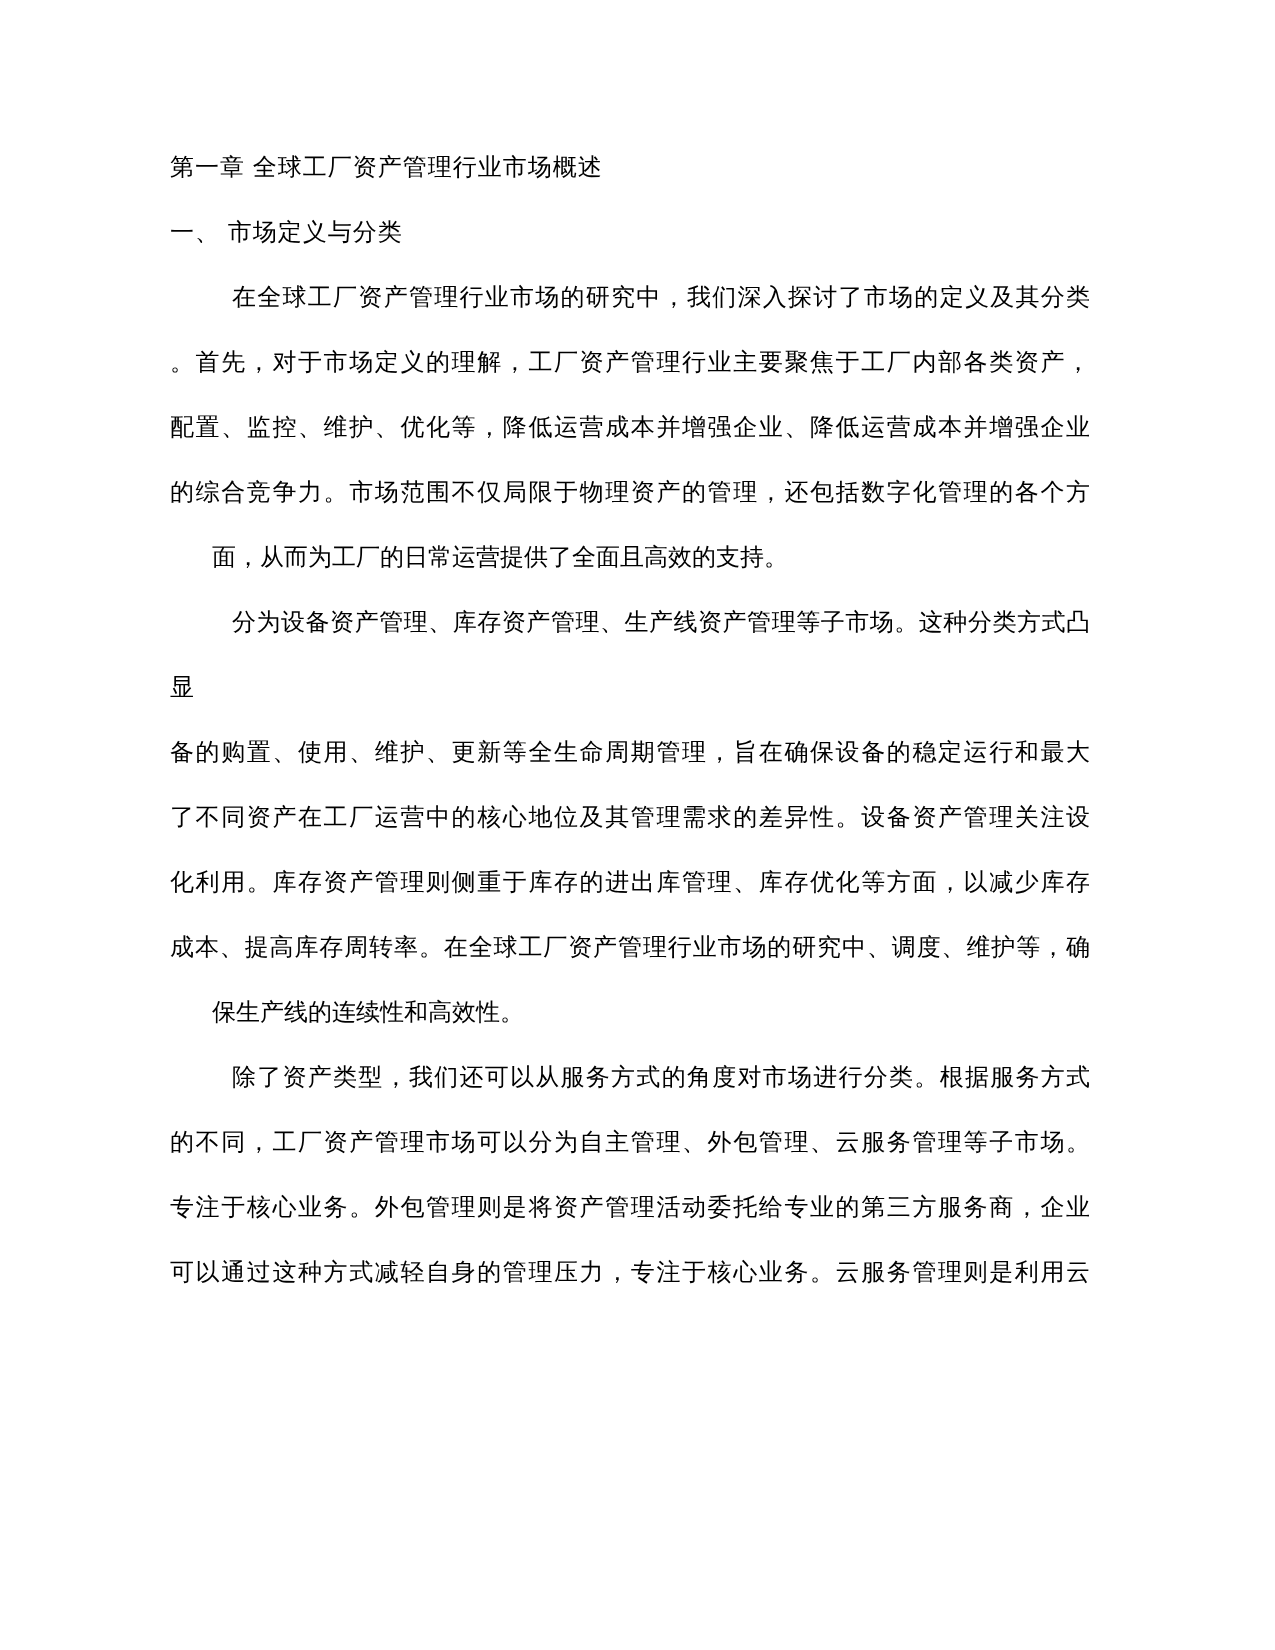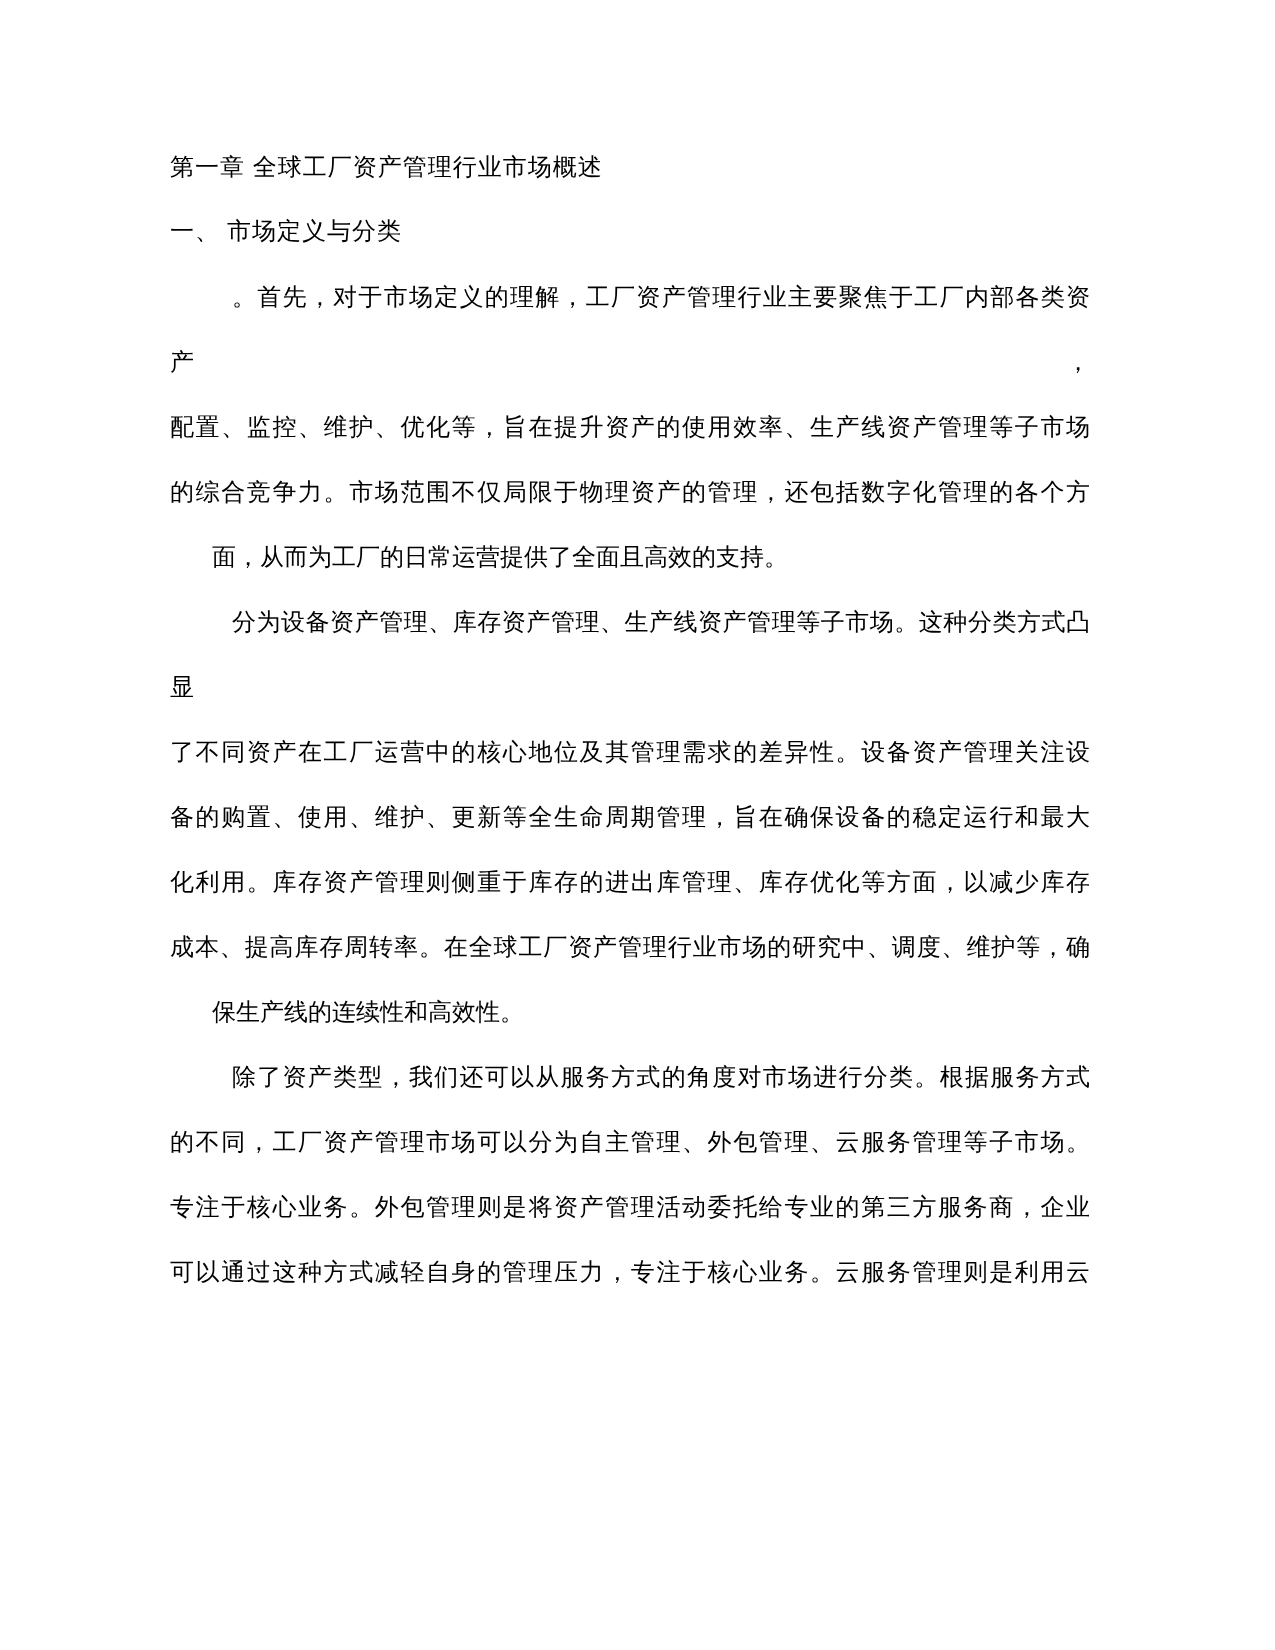--- a/index.html
+++ b/index.html
@@ -25,21 +25,20 @@
     font-size: 24px;
     line-height: 65px;
     letter-spacing: 1px;
     white-space: pre;
   }
   .sec-heading {
     font-size: 24px;
     line-height: 65px;
     letter-spacing: 1px;
     white-space: pre;
-    font-family: Liberation Serif, serif;
   }
   .para {
     margin: 0;
   }
   .line {
     font-size: 24px;
     line-height: 65px;
     text-align: justify;
     text-align-last: justify;
     text-justify: inter-character;
@@ -53,29 +52,30 @@
   }
 </style>
 </head>
 <body>
 
 <div class="page">
   <div class="doc-title">第一章 全球工厂资产管理行业市场概述</div>
   <div class="sec-heading">一、 市场定义与分类</div>
   <div>
       <div class="para">
+        <div class="line">在全球工厂资产管理行业市场的研究中，我们深入探讨了市场的定义及其分类</div>
         <div class="line">。首先，对于市场定义的理解，工厂资产管理行业主要聚焦于工厂内部各类资产，</div>
-        <div class="line">配置、监控、维护、优化等，旨在提升资产的使用效率、生产线资产管理等子市场</div>
+        <div class="line">配置、监控、维护、优化等，降低运营成本并增强企业、降低运营成本并增强企业</div>
         <div class="line">的综合竞争力。市场范围不仅局限于物理资产的管理，还包括数字化管理的各个方</div>
         <div class="line end">面，从而为工厂的日常运营提供了全面且高效的支持。</div>
       </div>
       <div class="para">
         <div class="line">分为设备资产管理、库存资产管理、生产线资产管理等子市场。这种分类方式凸显</div>
+        <div class="line">备的购置、使用、维护、更新等全生命周期管理，旨在确保设备的稳定运行和最大</div>
         <div class="line">了不同资产在工厂运营中的核心地位及其管理需求的差异性。设备资产管理关注设</div>
-        <div class="line">备的购置、使用、维护、更新等全生命周期管理，旨在确保设备的稳定运行和最大</div>
         <div class="line">化利用。库存资产管理则侧重于库存的进出库管理、库存优化等方面，以减少库存</div>
         <div class="line">成本、提高库存周转率。在全球工厂资产管理行业市场的研究中、调度、维护等，确</div>
         <div class="line end">保生产线的连续性和高效性。</div>
       </div>
       <div class="para">
         <div class="line">除了资产类型，我们还可以从服务方式的角度对市场进行分类。根据服务方式</div>
         <div class="line">的不同，工厂资产管理市场可以分为自主管理、外包管理、云服务管理等子市场。</div>
         <div class="line">专注于核心业务。外包管理则是将资产管理活动委托给专业的第三方服务商，企业</div>
         <div class="line">可以通过这种方式减轻自身的管理压力，专注于核心业务。云服务管理则是利用云</div>
       </div>

